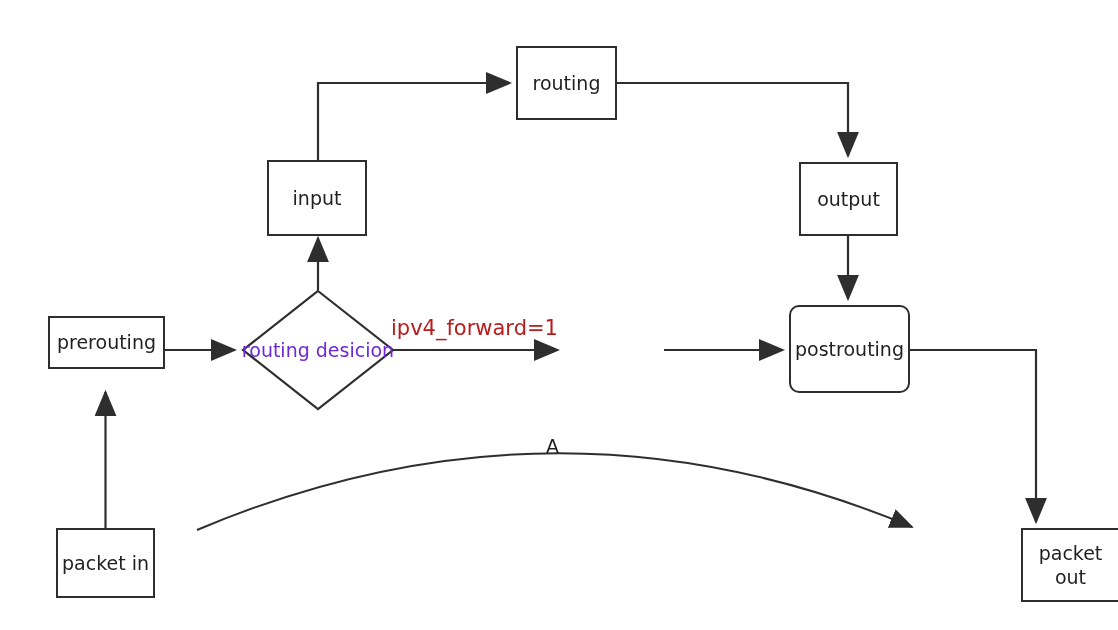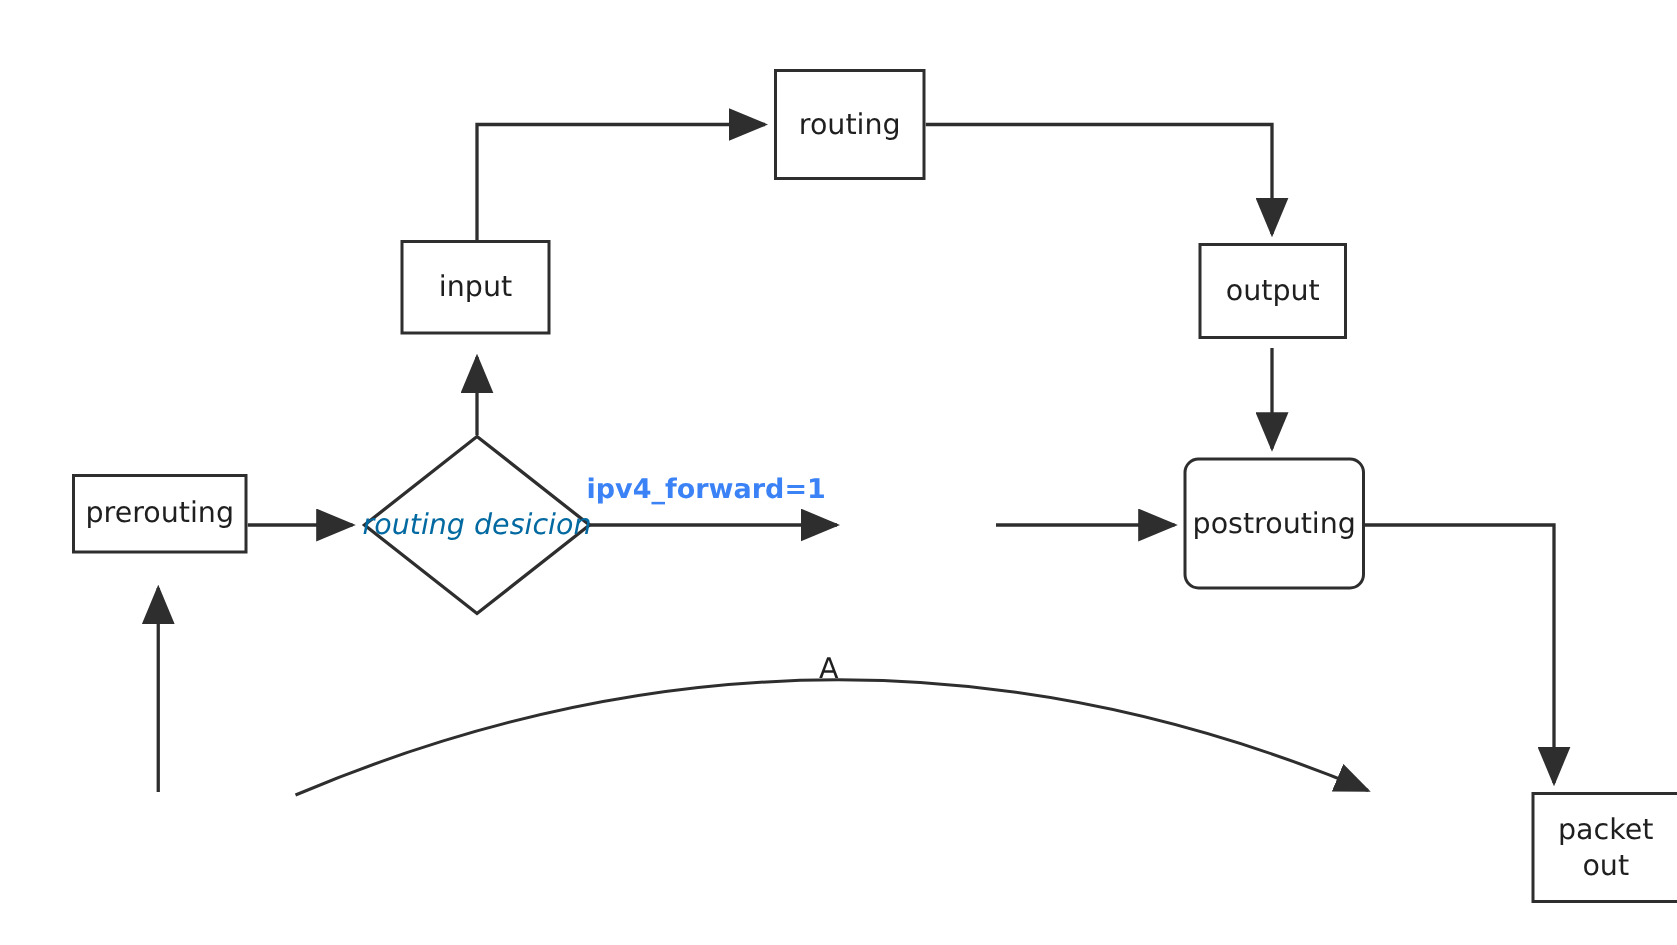--- a/index.html
+++ b/index.html
@@ -52,31 +52,29 @@
     left: 0;
     top: 0;
     width: 100%;
     height: 100%;
     display: flex;
     align-items: center;
     justify-content: center;
     text-align: center;
     font-size: 19px;
     line-height: 1.28;
-    color: #0369a1;
-    font-style: italic;
+    color: #6d28d9;
   }
   .edge-label {
     position: absolute;
-    font-size: 18px;
-    color: #3b82f6;
+    font-size: 21px;
+    color: #b91c1c;
     white-space: nowrap;
     z-index: 3;
     background: transparent;
-    font-weight: bold;
   }
   .arc-label {
     position: absolute;
     font-size: 19px;
     color: #1f1f1f;
     z-index: 3;
   }
 </style>
 </head>
 <body>
@@ -108,37 +106,40 @@
 
     <path d="M 910 350 L 1036 350 L 1036 522" fill="none" stroke="#2e2e2e" stroke-width="2.2" marker-end="url(#arrow)"></path>
 
     <path d="M 197 530 Q 556 378 912 527" fill="none" stroke="#2e2e2e" stroke-width="2" marker-end="url(#arrow)"></path>
   </svg>
 
   <div class="node" style="left:48px; top:316px; width:117px; height:53px;">
     <span>prerouting</span>
   </div>
 
-  <div class="node" style="left:267px; top:160px; width:100px; height:63px;">
+  <div class="node" style="left:267px; top:160px; width:100px; height:76px;">
     <span>input</span>
   </div>
 
   <div class="node" style="left:516px; top:46px; width:101px; height:74px;">
     <span>routing</span>
   </div>
 
 
-  <div class="node" style="left:799px; top:162px; width:99px; height:64px;">
+  <div class="node" style="left:799px; top:162px; width:99px; height:74px;">
     <span>output</span>
   </div>
 
   <div class="node" style="left:789px; top:305px; width:121px; height:88px;border-radius:10px;">
     <span>postrouting</span>
   </div>
 
+  <div class="node" style="left:56px; top:528px; width:99px; height:70px; word-break:normal;">
+    <span>packet in</span>
+  </div>
 
   <div class="node" style="left:986px; top:528px; width:99px; height:74px; word-break:normal;margin-left:35px;">
     <span>packet out</span>
   </div>
 
   <div class="diamond-wrap" style="left:240px; top:288px; width:156px; height:124px;">
     <svg width="156" height="124" viewBox="0 0 156 124" xmlns="http://www.w3.org/2000/svg">
       <polygon points="78,3 153,62 78,121 3,62" fill="#ffffff" stroke="#2e2e2e" stroke-width="2.2"></polygon>
     </svg>
     <div class="diamond-label">routing desicion</div>

